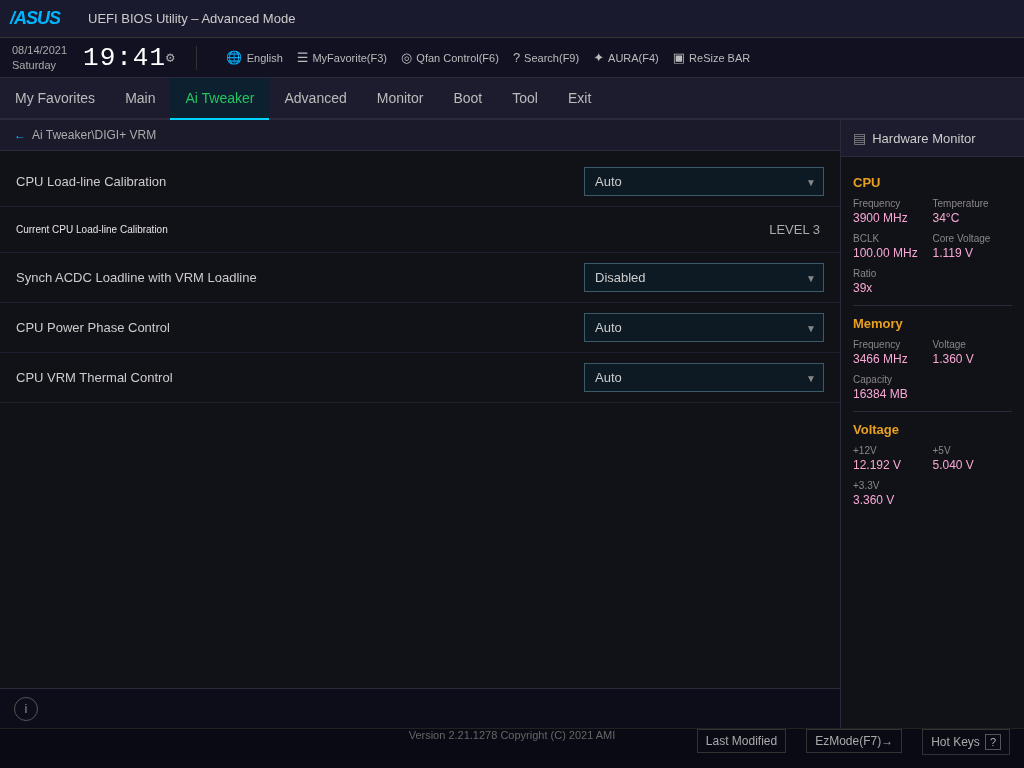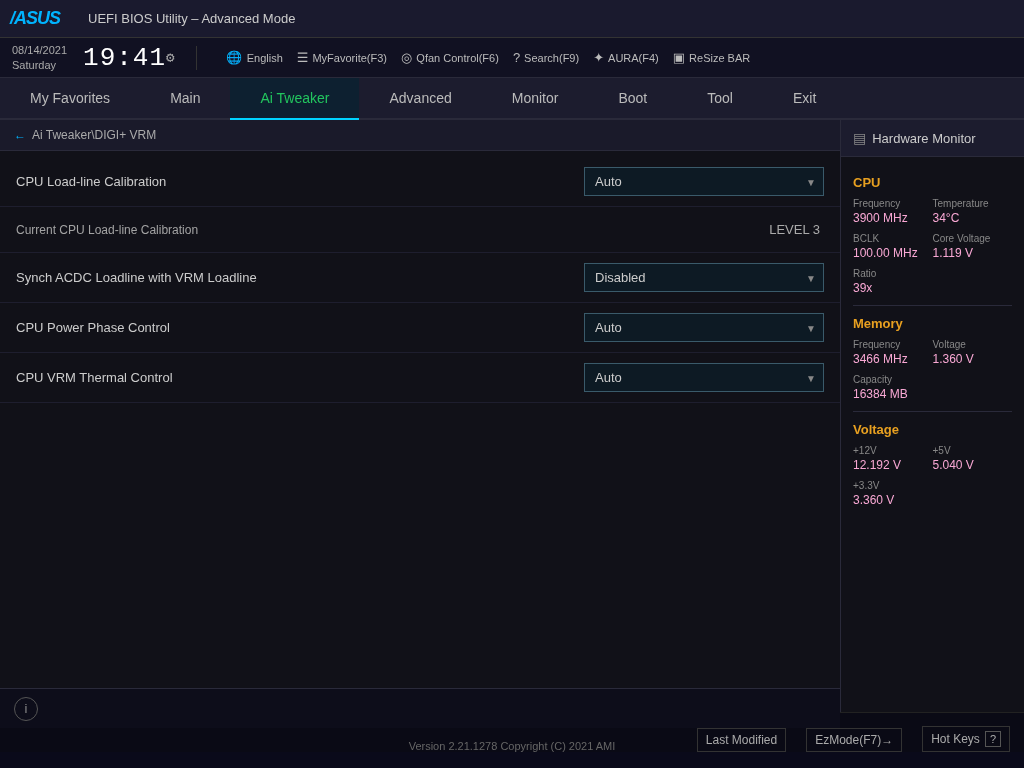--- a/index.html
+++ b/index.html
@@ -82,21 +82,21 @@
 
     
     #navbar {
       background: #1c1c2e;
       height: 42px;
       display: flex;
       align-items: stretch;
       border-bottom: 2px solid #2a2a3a;
     }
     .nav-item {
-      padding: 0 30px;
+      padding: 0 15px;
       display: flex;
       align-items: center;
       font-size: 14px;
       color: #bbb;
       cursor: pointer;
       border-bottom: 2px solid transparent;
       margin-bottom: -2px;
       white-space: nowrap;
     }
     .nav-item.active {
@@ -142,22 +142,22 @@
       padding: 10px 16px;
       border-bottom: 1px solid #1e1e2e;
       min-height: 46px;
     }
     .setting-label {
       flex: 1;
       font-size: 13px;
       color: #ccc;
     }
     .setting-sublabel {
-      color: #a3a3a3;
-      font-size: 12px;
+      color: #e5e5e5;
+      font-size: 10px;
     }
     .setting-value {
       font-size: 13px;
       color: #aaa;
       min-width: 240px;
       text-align: right;
     }
     .setting-dropdown {
       width: 240px;
       background: #0d1a24;
@@ -217,26 +217,26 @@
       color: #888;
       cursor: pointer;
     }
 
     
     #footer-bar {
       height: 40px;
       background: #0a0a15;
       border-top: 1px solid #222;
       display: flex;
-      align-items: flex-end;
+      align-items: flex-start;
       justify-content: flex-end;
       padding: 0 14px;
       gap: 20px;
       position: absolute;
-      bottom: 16px;
+      bottom: 0;
       left: 0;
       right: 0;
     }
     .footer-btn {
       color: #aaa;
       font-size: 12px;
       cursor: pointer;
       display: flex;
       align-items: center;
       gap: 5px;

